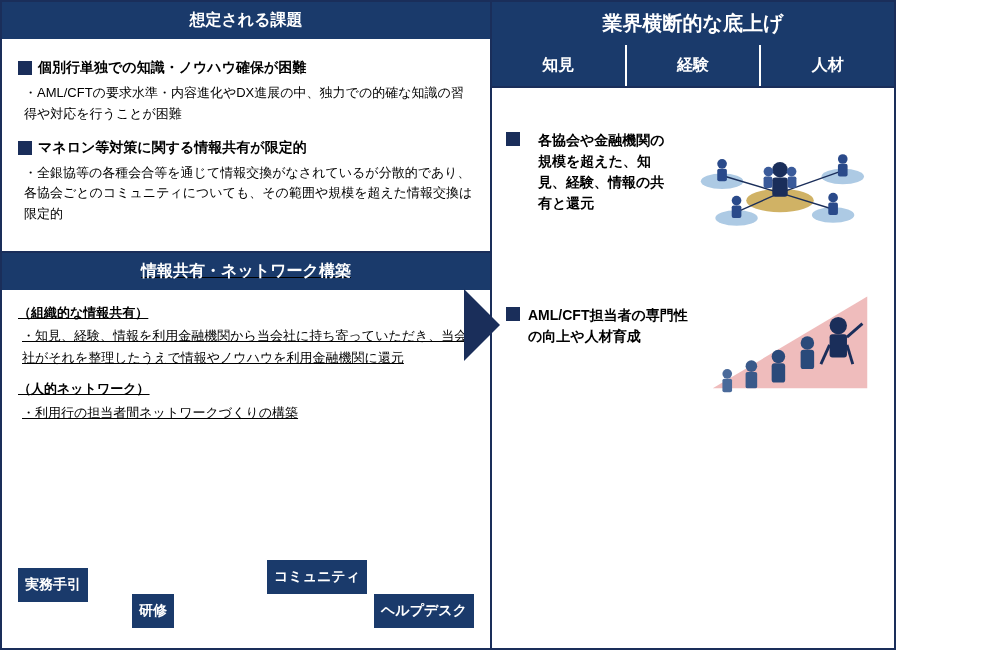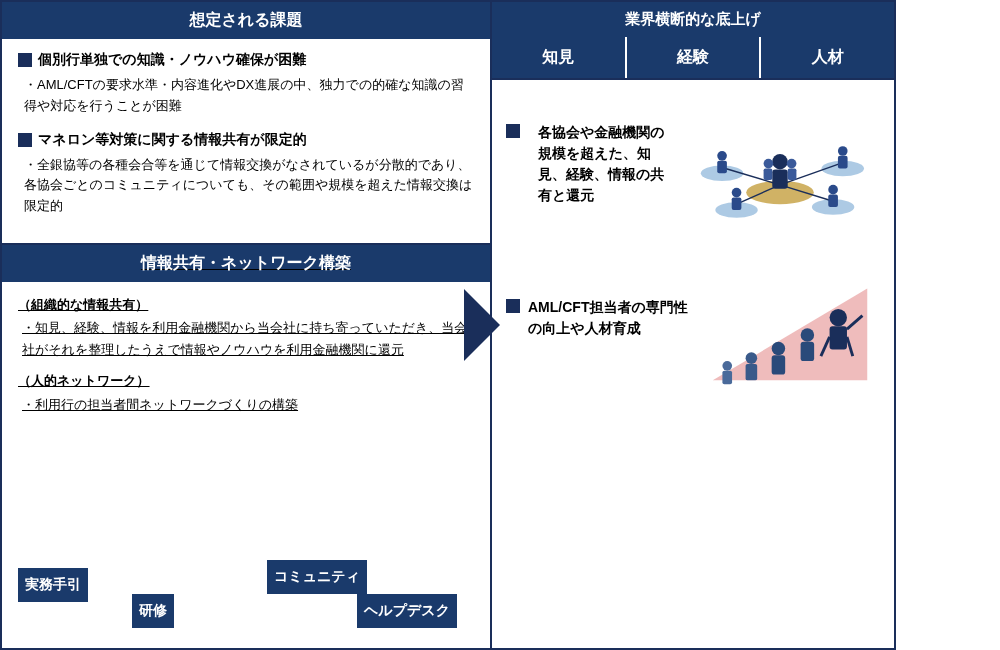--- a/index.html
+++ b/index.html
@@ -33,20 +33,21 @@
       text-align: center;
       font-size: 16px;
       font-weight: bold;
       padding: 8px 0;
     }
     .issues-box {
       border: none;
       padding: 12px 16px;
       background: #fff;
       flex: 1;
+      margin-top: 8px;
     }
     .issue-title {
       font-weight: bold;
       font-size: 14px;
       display: flex;
       align-items: flex-start;
       margin-bottom: 6px;
       color: #000;
     }
     .square-icon {
@@ -105,21 +106,21 @@
       font-size: 14px;
       font-weight: bold;
       padding: 8px 7px;
       border: none;
       cursor: pointer;
       position: absolute;
     }
     .btn-jitsumu   { left: 16px;  top: 10px; }
     .btn-kenshu    { left: 130px; top: 36px; }
     .btn-community { left: 265px; top: 2px; }
-    .btn-helpdesk  { left: 355px; top: 36px; }
+    .btn-helpdesk  { left: 372px; top: 36px; }
 
     
     .arrow-container {
       width: 0;
       position: relative;
     }
     .big-arrow {
       position: absolute;
       left: -28px;
       top: 50%;
@@ -135,21 +136,21 @@
     
     .right-panel {
       flex: 1;
       display: flex;
       flex-direction: column;
     }
     .right-header {
       background: #1a3a6b;
       color: #fff;
       text-align: center;
-      font-size: 15px;
+      font-size: 20px;
       font-weight: bold;
       padding: 8px 8px;
     }
     
     .grid-row {
       display: flex;
       border-bottom: 2px solid #1a2e5a;
     }
     .grid-cell {
       flex: 1;

